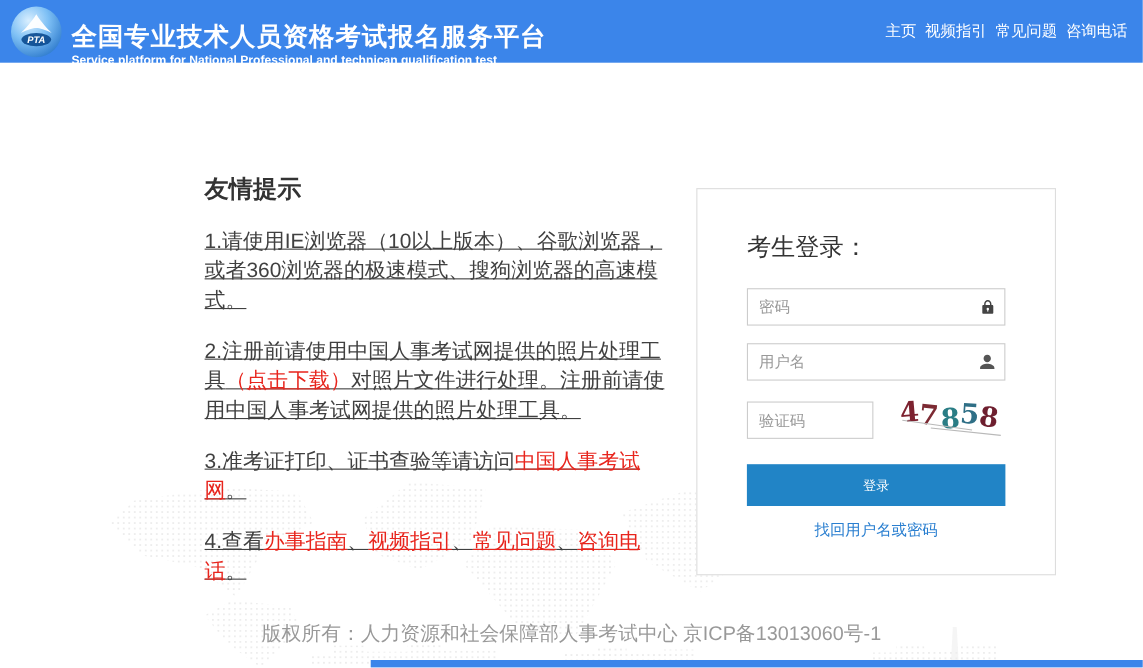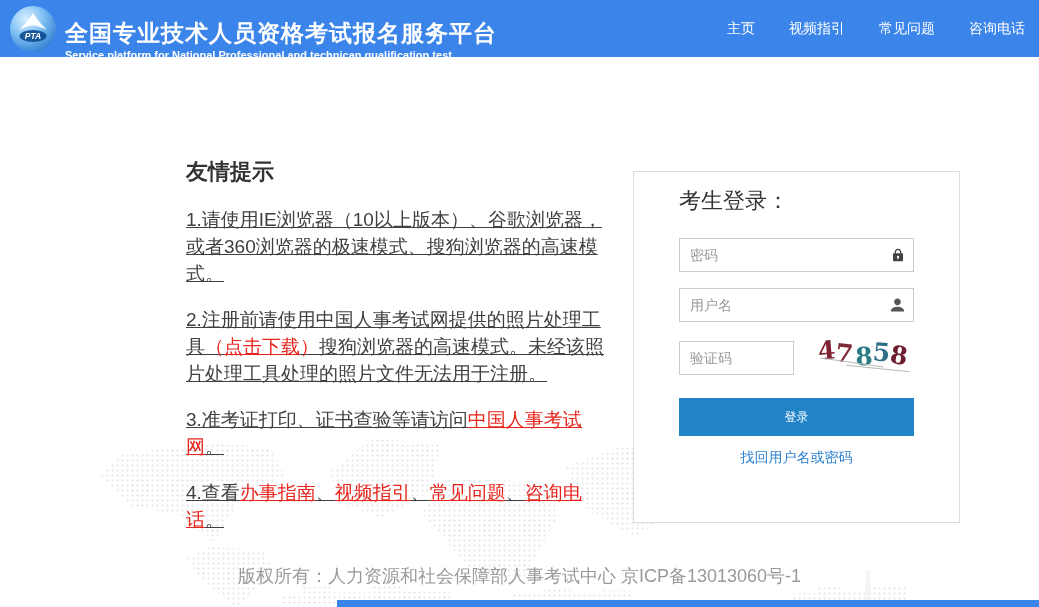--- a/index.html
+++ b/index.html
@@ -19,21 +19,21 @@
   }
   .brand { display: flex; align-items: center; gap: 9px; }
   .logo-circle {
     width: 46px; height: 46px; border-radius: 50%;
     background: radial-gradient(circle at 35% 28%, #d9efff 0%, #7ec0f5 40%, #1565c0 95%);
     position: relative; flex: 0 0 auto;
   }
   .titles { color: #fff; }
   .site-title { font-size: 23px; font-weight: bold; line-height: 1.15; letter-spacing: 1px; margin-top: 24px; }
   .site-subtitle { font-size: 11px; font-weight: bold; margin-top: 3px; }
-  .top-nav { display: flex; gap: 34px; font-size: 14px; }
+  .top-nav { display: flex; gap: 8px; font-size: 14px; }
   .top-nav a { color: #ffffff; text-decoration: none; cursor: pointer; white-space: nowrap; }
 
   
   .dots {
     position: absolute; z-index: 0; opacity: .75;
     background-image: radial-gradient(#e7e7e7 1.2px, transparent 1.3px);
     background-size: 5px 5px;
   }
   .map-na  { left: 100px; top: 443px; width: 185px; height: 100px;
              clip-path: polygon(12% 12%, 55% 0, 92% 4%, 100% 32%, 76% 55%, 62% 100%, 42% 72%, 16% 62%, 0 32%); }
@@ -61,21 +61,21 @@
   }
   .tips h2 { margin: 0; font-size: 22px; font-weight: bold; color: #333; }
   .tips p { margin: 19px 0 0; font-size: 19px; line-height: 27px; text-decoration: underline; }
   .red-link { color: #e8251d; text-decoration: underline; cursor: pointer; }
   .red-plain { color: #e8251d; }
 
   
   .login-box {
     position: absolute; left: 633px; top: 171px; width: 327px; height: 352px;
     background: #fff; border: 1px solid #ddd; z-index: 2;
-    padding: 4px 45px;
+    padding: 28px 45px;
   }
   .login-box h3 { margin: 10px 0 22px; font-size: 22px; font-weight: 400; color: #333; }
   .field { position: relative; margin-bottom: 16px; }
   .field input {
     width: 100%; height: 34px; border: 1px solid #ccc; background: #fff;
     padding: 0 32px 0 10px; font-size: 14px; color: #333; outline: none;
     font-family: inherit;
   }
   .field input::placeholder { color: #999; }
   .field .icon { position: absolute; right: 8px; top: 50%; transform: translateY(-50%); line-height: 0; }
@@ -154,21 +154,21 @@
       <a>主页</a>
       <a>视频指引</a>
       <a>常见问题</a>
       <a>咨询电话</a>
     </div>
   </div>
 
   <div class="tips">
     <h2>友情提示</h2>
     <p><span>1.请使用IE浏览器（10以上版本）、谷歌浏览器，或者360浏览器的极速模式、搜狗浏览器的高速模式。</span></p>
-    <p><span>2.注册前请使用中国人事考试网提供的照片处理工具</span><span class="red-plain">（</span><a class="red-link">点击下载</a><span class="red-plain">）</span><span>搜狗浏览器的高速模式。未经该照片处理工具处理的照片文件无法用于注册。</span></p>
+    <p><span>2.注册前请使用中国人事考试网提供的照片处理工具</span><span class="red-plain">（</span><a class="red-link">点击下载</a><span class="red-plain">）</span><span>对照片文件进行处理。注册前请使用中国人事考试网提供的照片处理工具。</span></p>
     <p><span>3.准考证打印、证书查验等请访问</span><a class="red-link">中国人事考试网</a><span>。</span></p>
     <p><span>4.查看</span><a class="red-link">办事指南</a><span>、</span><a class="red-link">视频指引</a><span>、</span><a class="red-link">常见问题</a><span>、</span><a class="red-link">咨询电话</a><span>。</span></p>
   </div>
 
   <div class="login-box">
     <h3>考生登录：</h3>
 
     <div class="field">
       <input type="password" placeholder="密码" style="">
       <span class="icon">

